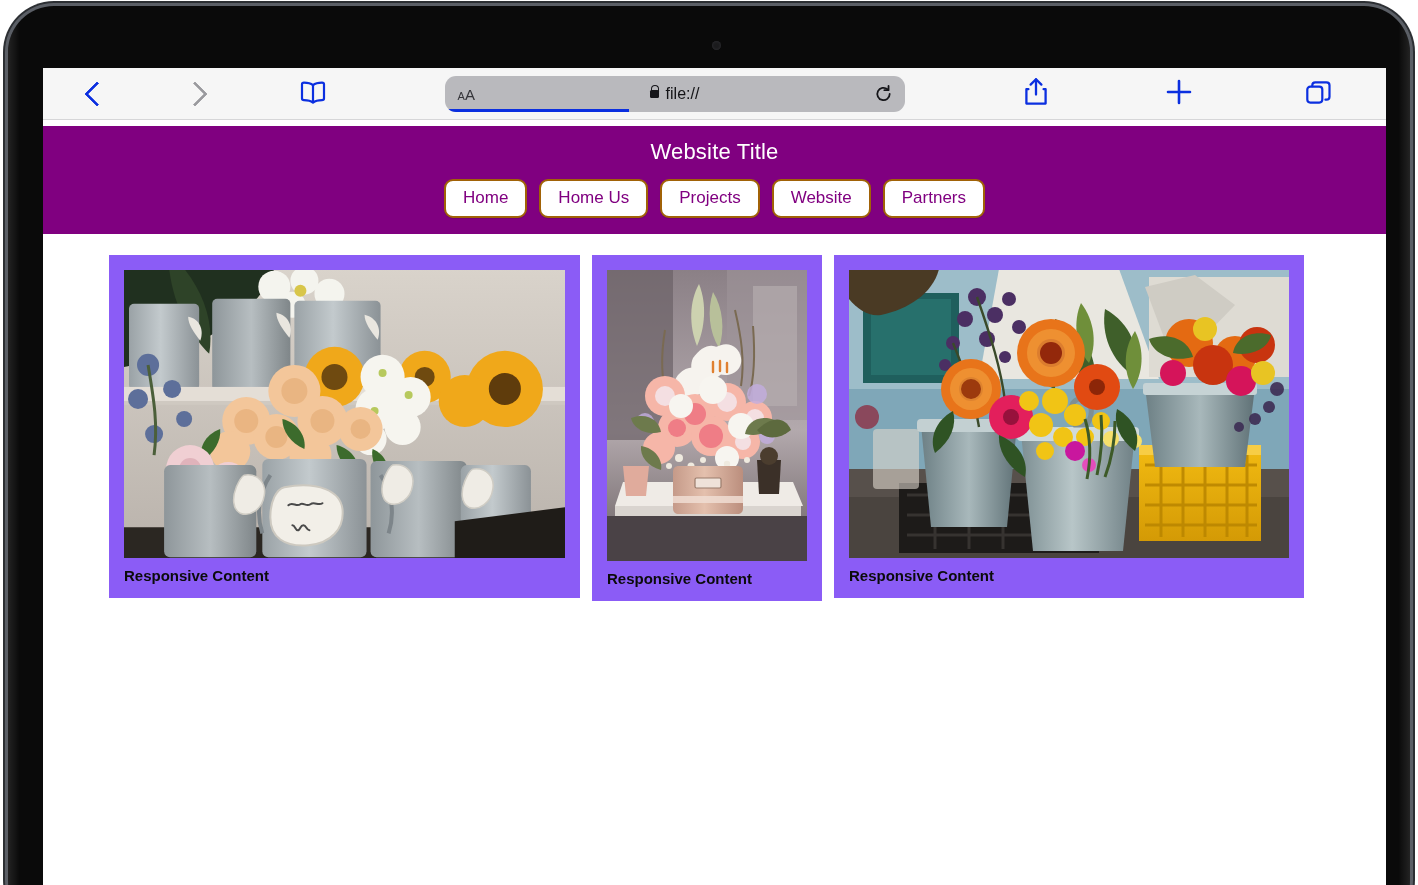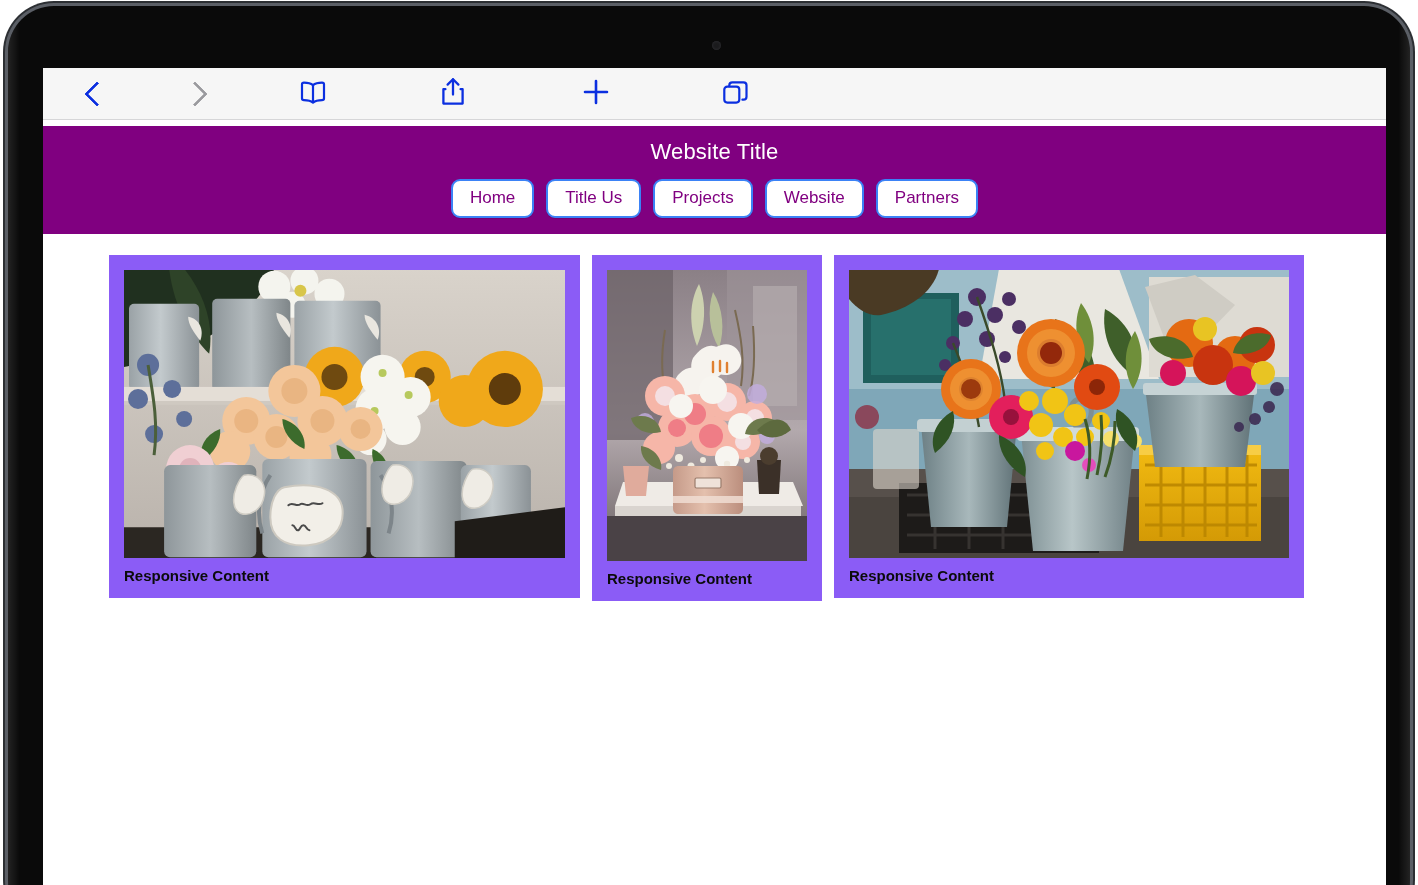--- a/index.html
+++ b/index.html
@@ -201,21 +201,21 @@
     letter-spacing: .2px;
   }
   .nav {
     display: flex;
     justify-content: center;
     gap: 12px;
   }
   .nav-item {
     background: #ffffff;
     color: #800080;
-    border: 2px solid #3b82f6;
+    border: 2px solid #a16207;
     border-radius: 9px;
     padding: 8px 17px;
     font-size: 17px;
     line-height: 1.1;
     cursor: pointer;
     box-shadow: 0 1px 1px rgba(0,0,0,.12);
     font-family: "Liberation Sans", sans-serif;
   }
 
   
@@ -281,20 +281,36 @@
 
       <div class="tb-btn nav-book">
         <span>
           <svg width="30" height="25" viewBox="0 0 30 25" fill="none">
             <path d="M15 5.2C12.6 3.2 9.4 2.6 6 2.6C4.9 2.6 4 3.3 4 4.2v14.4c0 .9.9 1.5 2 1.5 3.4 0 6.6.6 9 2.6 2.4-2 5.6-2.6 9-2.6 1.1 0 2-.6 2-1.5V4.2c0-.9-.9-1.6-2-1.6-3.4 0-6.6.6-9 2.6z" stroke="#0b2fe0" stroke-width="2.2" stroke-linejoin="round"></path>
             <path d="M15 5.2v17.9" stroke="#0b2fe0" stroke-width="2.2"></path>
           </svg>
         </span>
       </div>
 
+      <div class="urlfield-wrap">
+        <div class="urlfield">
+          <span class="aa-label"><span class="small">A</span>A</span>
+          <span class="url-center">
+            <span class="lock"></span>
+            <span>file://</span>
+          </span>
+          <span class="reload">
+            <svg width="19" height="19" viewBox="0 0 20 20" fill="none">
+              <path d="M16.5 10a6.5 6.5 0 1 1-2.3-4.97" stroke="#16161a" stroke-width="1.9" stroke-linecap="round"></path>
+              <path d="M15.3 1.6v4.4h-4.4" stroke="#16161a" stroke-width="1.9" stroke-linecap="round" stroke-linejoin="round"></path>
+            </svg>
+          </span>
+          <span class="progress"></span>
+        </div>
+      </div>
 
       <div class="tb-btn nav-share">
         <span>
           <svg width="26" height="30" viewBox="0 0 26 30" fill="none">
             <path d="M13 2.5v15" stroke="#0b2fe0" stroke-width="2.3" stroke-linecap="round"></path>
             <path d="M7.6 7.6L13 2.2l5.4 5.4" stroke="#0b2fe0" stroke-width="2.3" stroke-linecap="round" stroke-linejoin="round"></path>
             <path d="M5.4 12.2H3.4v14.4h19.2V12.2h-2" stroke="#0b2fe0" stroke-width="2.3" stroke-linecap="round" stroke-linejoin="round"></path>
           </svg>
         </span>
       </div>
@@ -317,21 +333,21 @@
       </div>
 
       <div class="toolbar-underline"></div>
     </div>
     <div class="toolbar-bottom-white"></div>
 
     <div class="site-header">
       <div class="site-title">Website Title</div>
       <div class="nav">
         <button class="nav-item">Home</button>
-        <button class="nav-item">Title Us</button>
+        <button class="nav-item">Home Us</button>
         <button class="nav-item">Projects</button>
         <button class="nav-item">Website</button>
         <button class="nav-item">Partners</button>
       </div>
     </div>
 
     <div class="page-body">
       <div class="card-row">
 
         <div class="card card-1">

